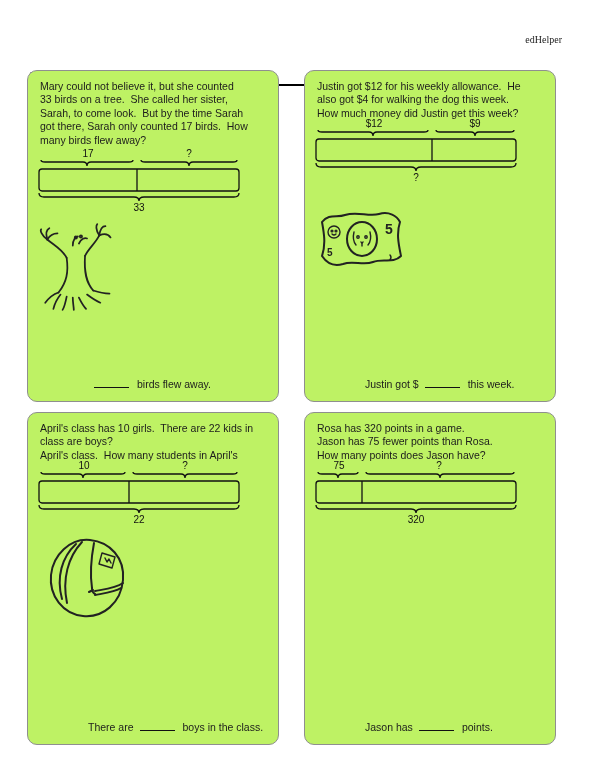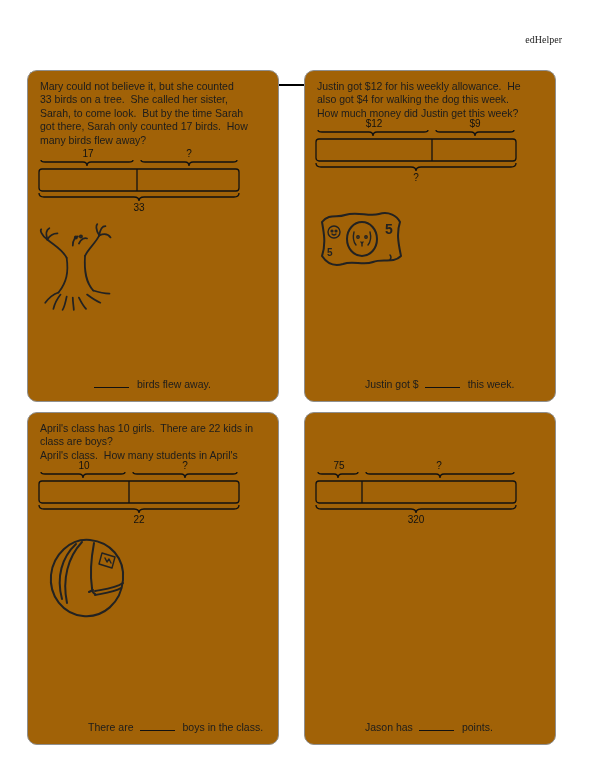--- a/index.html
+++ b/index.html
@@ -11,21 +11,21 @@
   .brand {
     position:absolute; top:34px; right:38px;
     font-family:"Liberation Serif", serif; font-size:10px; color:#1c1c1c;
   }
   .name-row { position:absolute; left:30px; top:49px; display:flex; align-items:flex-end;margin-top:21px; }
   .name-label { font-family:"Liberation Serif", serif; font-weight:bold; font-size:14px; }
   .name-line { width:306px; border-bottom:2px solid #000; height:15px; margin-left:6px; }
 
   .card {
     position:absolute; width:252px;
-    border:1.6px solid #8f8f8f; border-radius:10px; background:#a16207;
+    border:1.6px solid #8f8f8f; border-radius:10px; background:#bef264;
   }
   #card-1 { left:27px;  top:70px;  height:332px; }
   #card-2 { left:304px; top:70px;  height:332px; }
   #card-3 { left:27px;  top:412px; height:333px;padding-left:16px; }
   #card-4 { left:304px; top:412px; height:333px; }
 
   .ptext { position:absolute; left:12px; top:9px; right:8px; }
   .pline { font-size:10.5px; line-height:13.4px; white-space:pre-wrap; }
 
   .tape { position:absolute; left:7px; }
@@ -183,20 +183,25 @@
     <g stroke-width="1.4">
       <path d="M62,20 l13,4 l-3,11 l-13,-4 Z"></path>
       <path d="M65,25 l2,4 l2,-3 l2,4"></path>
     </g>
   </svg>
 
   <div class="answer"><span>There are</span><span class="blank"></span><span>boys in the class.</span></div>
 </div>
 
 <div class="card" id="card-4">
+  <div class="ptext">
+    <div class="pline">Rosa has 320 points in a game.</div>
+    <div class="pline">Jason has 75 fewer points than Rosa.</div>
+    <div class="pline">How many points does Jason have?</div>
+  </div>
 
   <svg class="tape" width="208" height="66" viewBox="0 0 208 66">
     <text x="27" y="10">75</text>
     <text x="127" y="10">?</text>
     <path d="M6,13 Q6,15 10,15 L22,15 Q26,15 26,19 Q26,15 30,15 L42,15 Q46,15 46,13"></path>
     <path d="M54,13 Q54,15 58,15 L124,15 Q128,15 128,19 Q128,15 132,15 L198,15 Q202,15 202,13"></path>
     <rect x="4" y="22" width="200" height="22" rx="3"></rect>
     <line x1="50" y1="22" x2="50" y2="44"></line>
     <path d="M4,46 Q4,50 9,50 L99,50 Q104,50 104,54 Q104,50 109,50 L199,50 Q204,50 204,46"></path>
     <text x="104" y="64">320</text>

